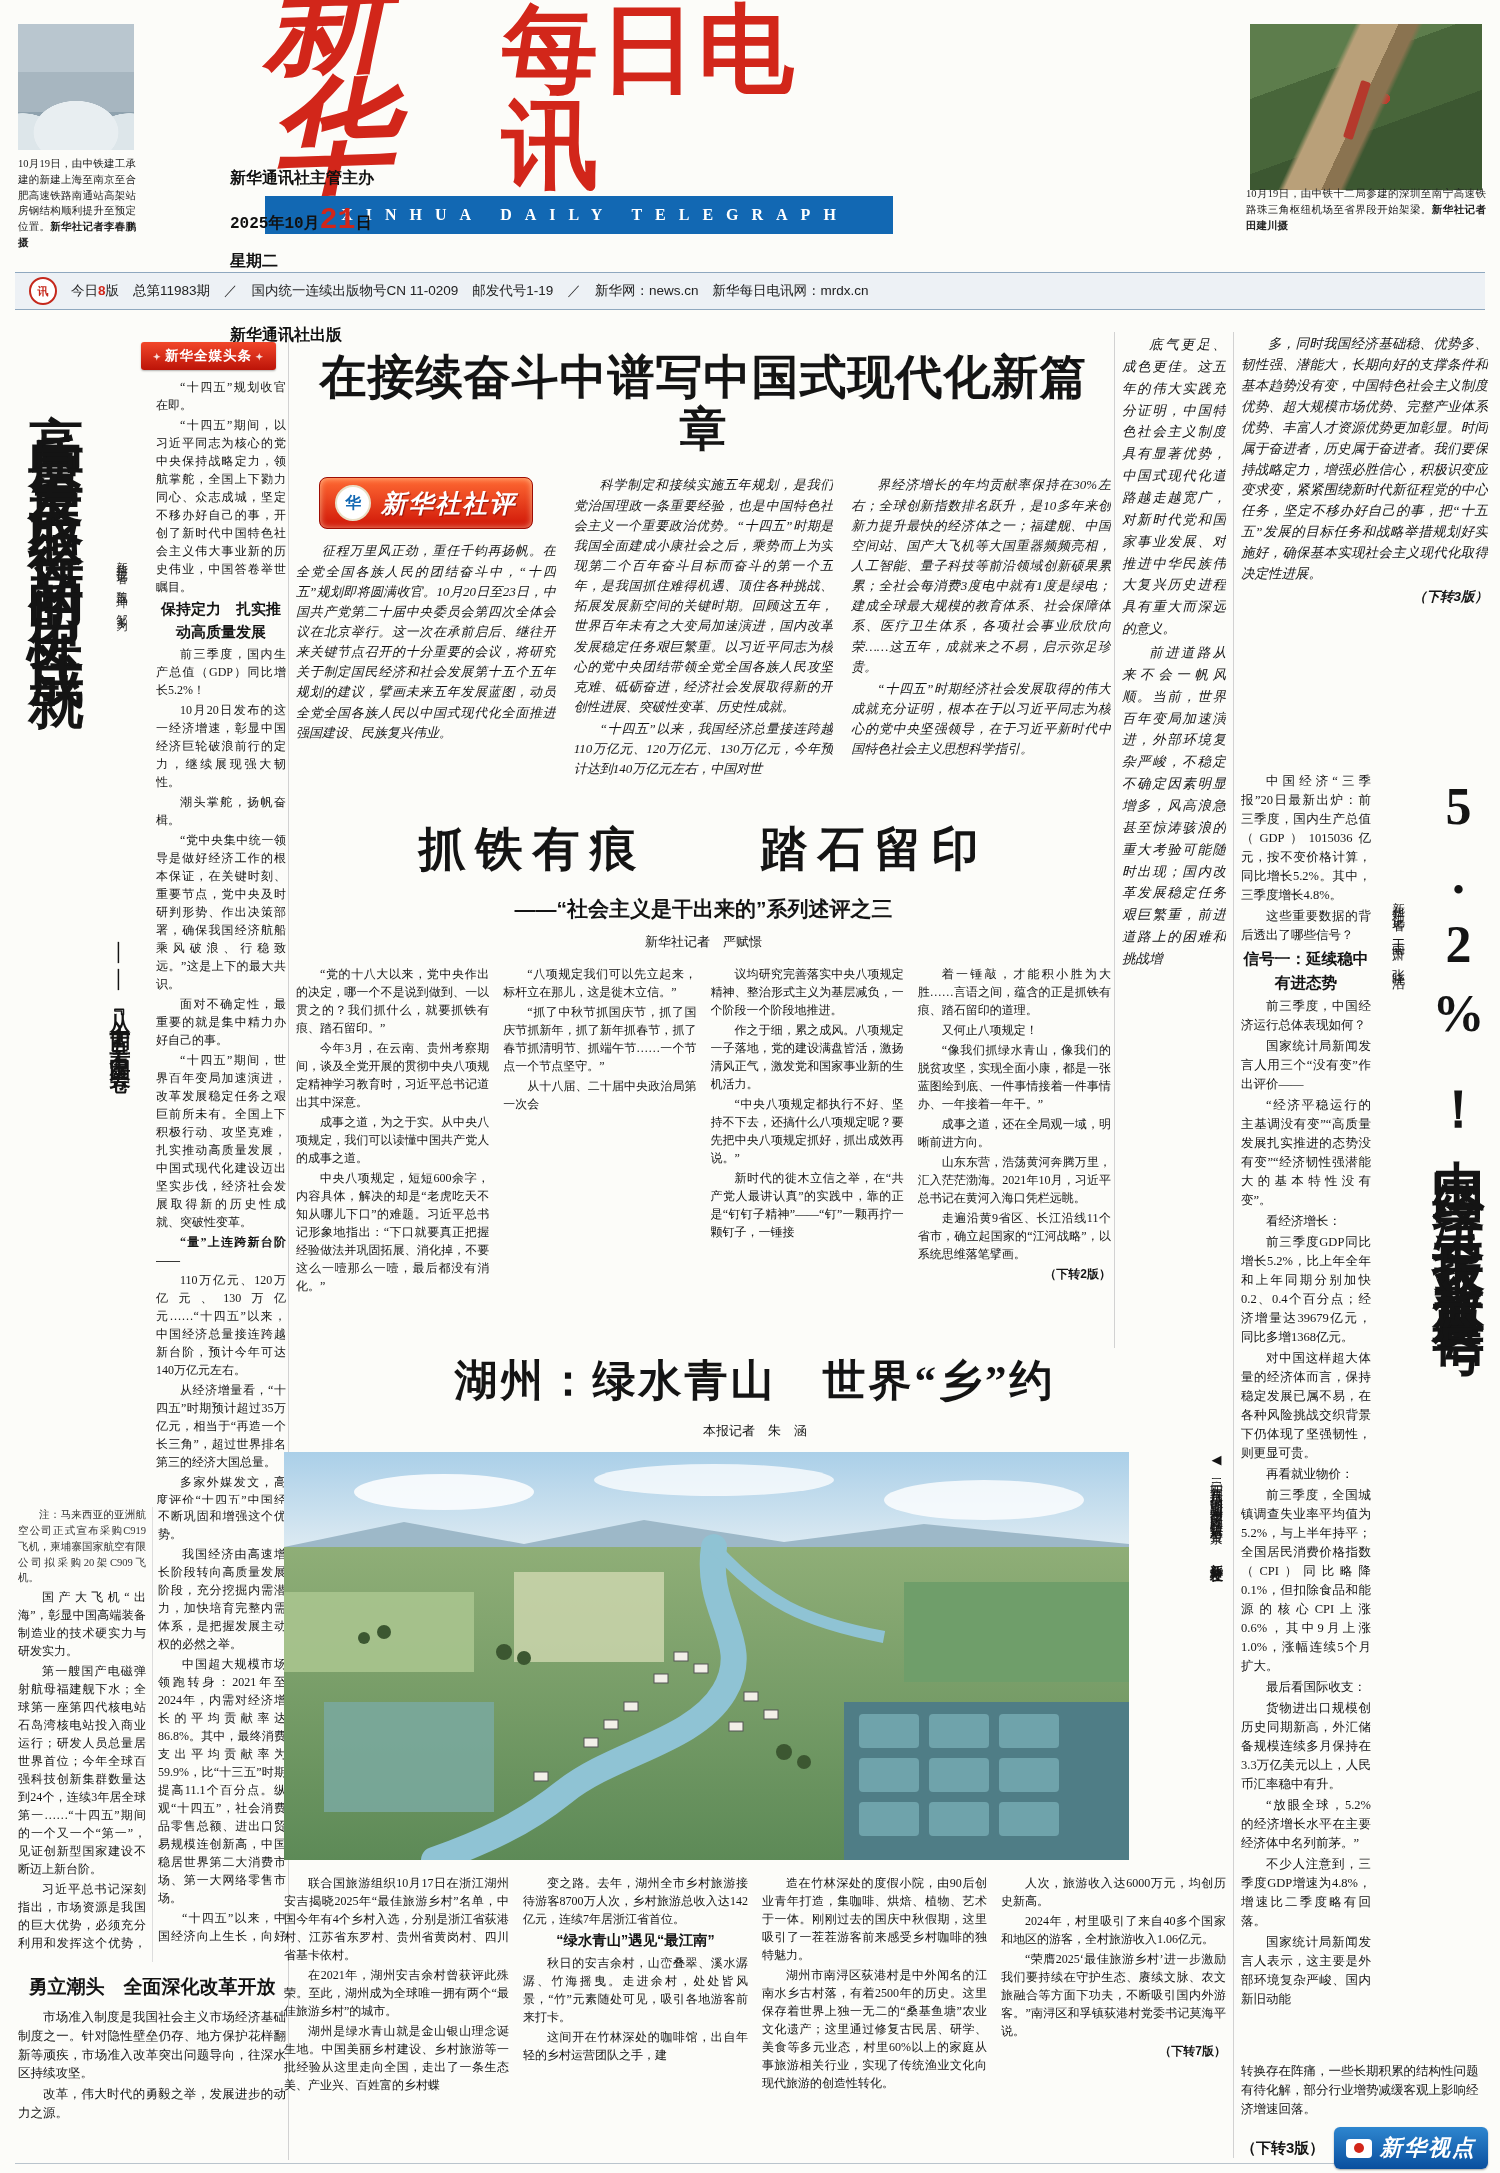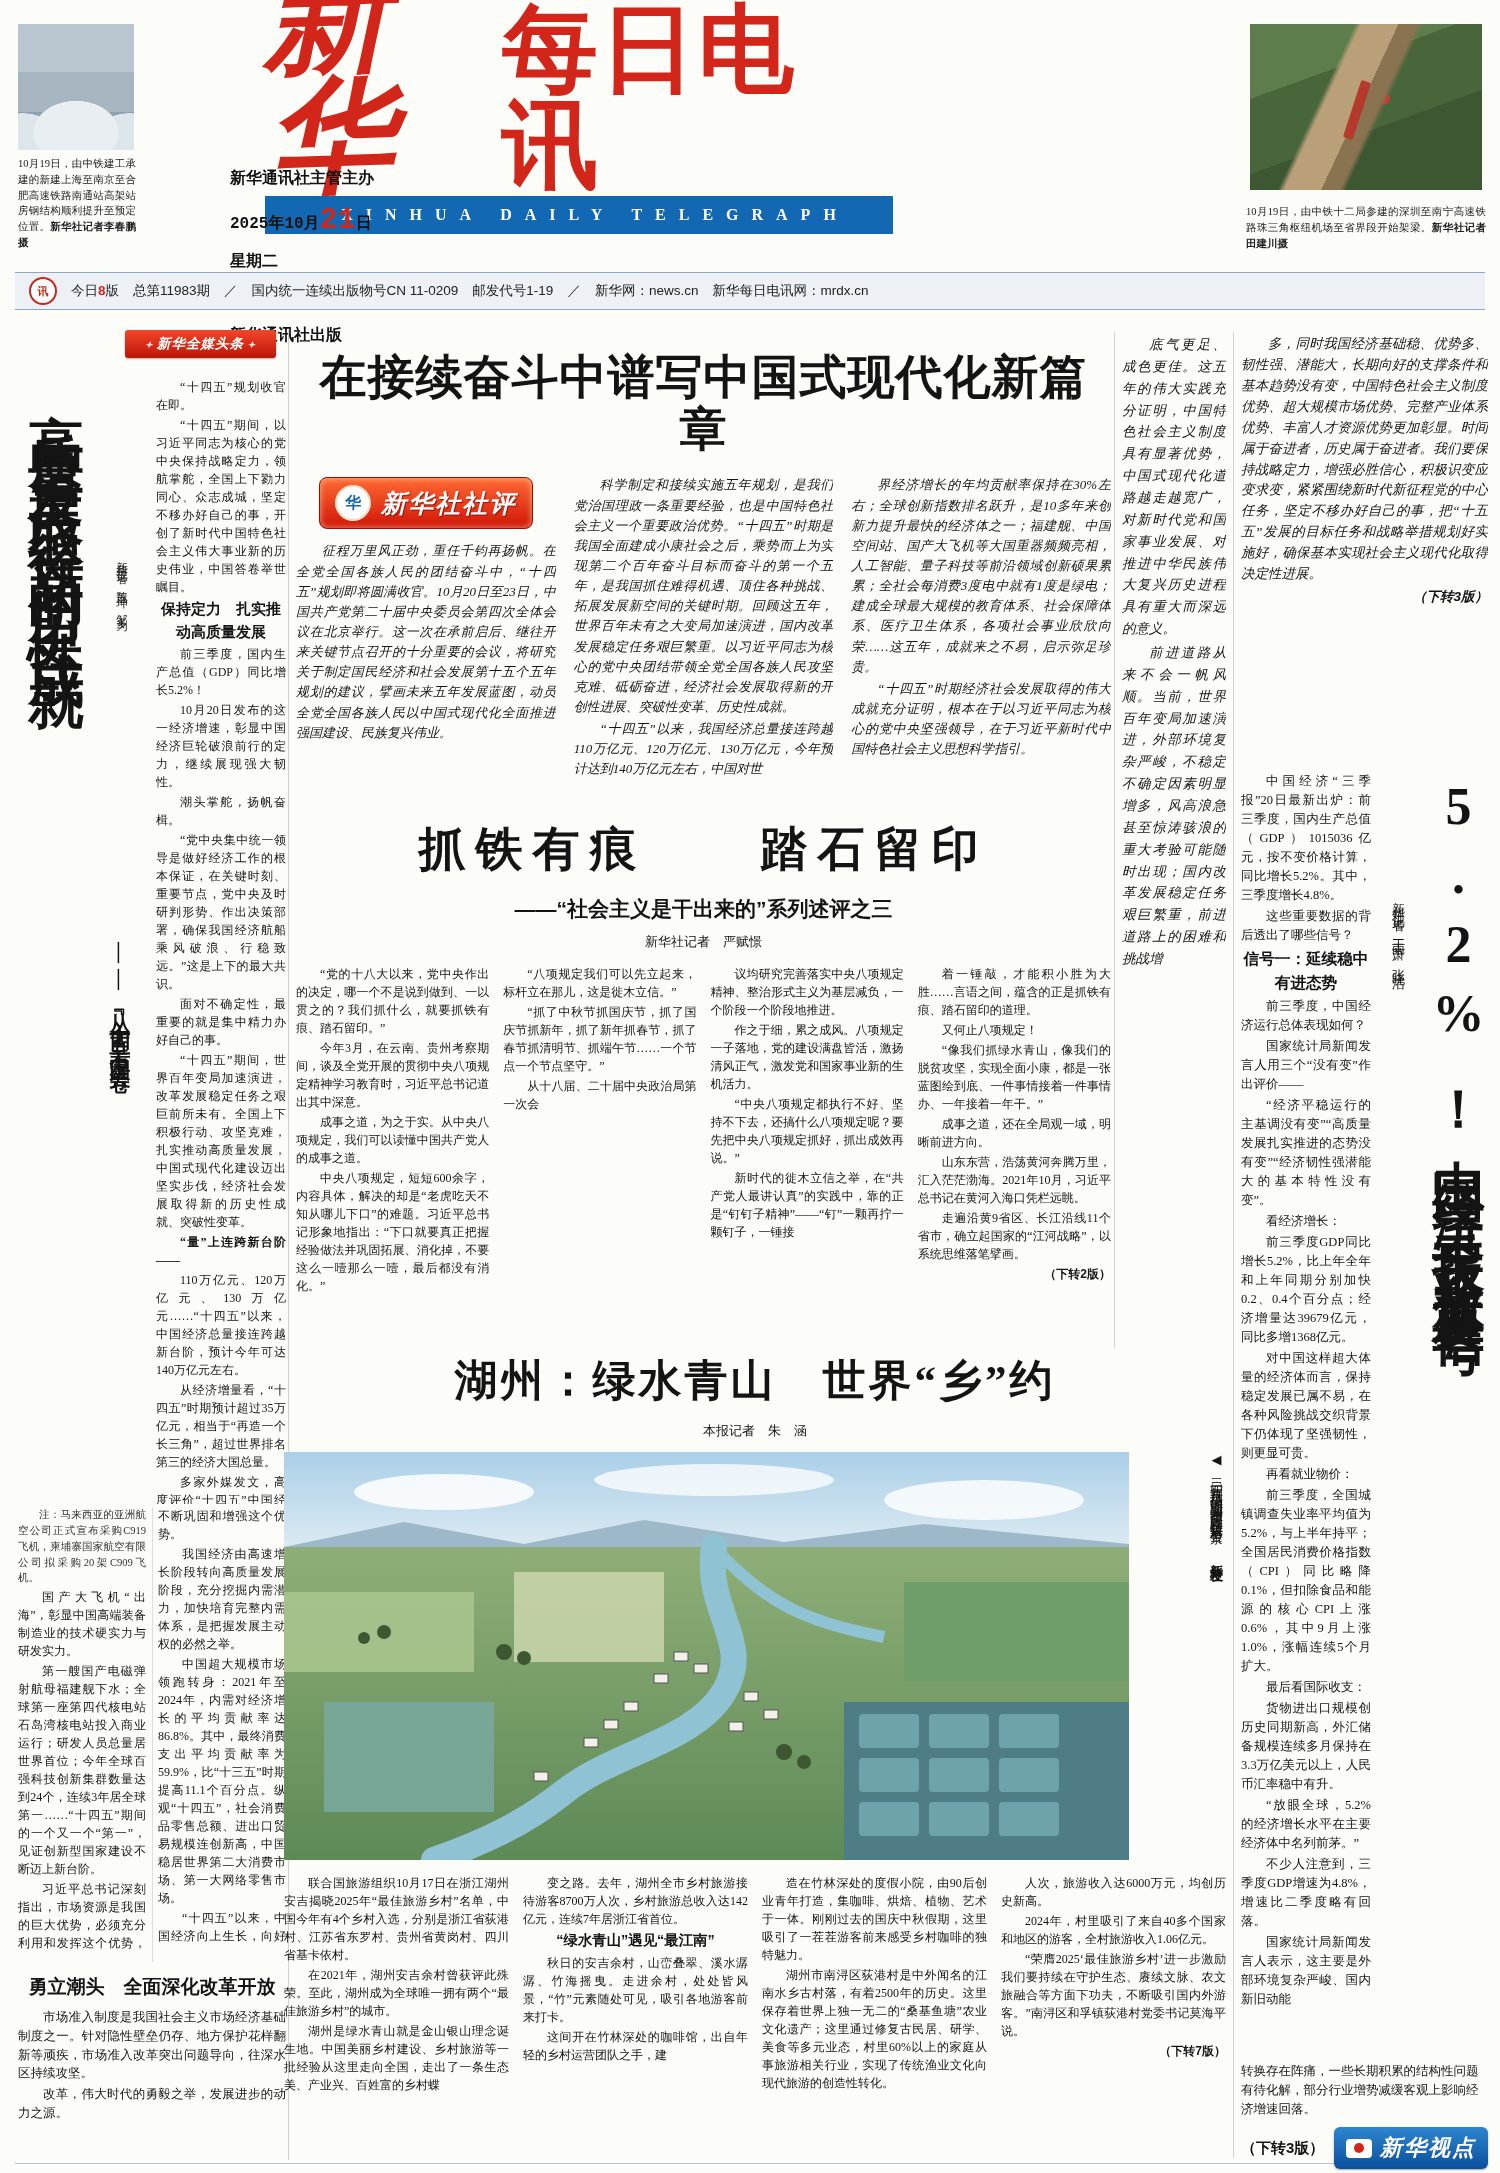--- a/index.html
+++ b/index.html
@@ -43,23 +43,23 @@
   .blk-lead{text-indent:2em;font-weight:bold;}
   .blk-h{font-family:"Liberation Sans","DejaVu Sans",sans-serif;font-weight:bold;text-align:center;
          font-size:1.25em;margin:7px 0 5px;text-indent:0;}
   .blk-sub{font-family:"Liberation Sans","DejaVu Sans",sans-serif;font-weight:bold;text-align:center;
          font-size:1.2em;margin:7px 0 5px;text-indent:0;}
   .blk-note{font-size:.88em;color:#333;text-indent:2em;}
   .blk-jump{text-align:right;font-weight:bold;font-family:"Liberation Sans","DejaVu Sans",sans-serif;}
   .ital{font-style:italic;}
   .vr{position:absolute;width:1px;background:#d2d2d2;}
   
-  .lead-tag{position:absolute;right:10px;top:8px;background:linear-gradient(#f2472a,#bc1408);color:#fff;
-            font-family:"Liberation Sans",sans-serif;font-weight:bold;font-size:13.5px;padding:5px 20px;border-radius:3px;
-            box-shadow:0 1px 2px rgba(0,0,0,.3);letter-spacing:1px;font-style:italic;}
+  .lead-tag{position:absolute;right:10px;top:20px;background:linear-gradient(#f2472a,#bc1408);color:#fff;
+            font-family:"Liberation Sans",sans-serif;font-weight:bold;font-size:13.5px;padding:5px 12px;border-radius:3px;
+            box-shadow:0 1px 2px rgba(0,0,0,.3);letter-spacing:1px;}
   .lead-tag .star{font-size:9px;opacity:.85;}
   .vtitle{position:absolute;left:0;top:46px;height:1120px;writing-mode:vertical-rl;
           font-size:56px;font-weight:bold;letter-spacing:20px;line-height:1.35;}
   .vbyline{position:absolute;left:96px;top:230px;writing-mode:vertical-rl;font-size:11.5px;letter-spacing:3px;color:#222;}
   .vsubtitle{position:absolute;left:88px;top:620px;writing-mode:vertical-rl;font-size:21px;font-weight:bold;letter-spacing:6px;}
   .lead-body{position:absolute;left:138px;top:56px;width:130px;height:1126px;}
   .lead-cont{position:absolute;left:0;top:1185px;width:268px;height:455px;column-count:2;column-gap:12px;column-rule:1px solid #ddd;}
   .lead-bottom{position:absolute;left:0;top:1652px;width:268px;}
   .lead-bottom-title{font-family:Liberation Serif, serif;font-weight:bold;font-size:19px;text-align:center;margin:0 0 8px;}
   
@@ -132,21 +132,21 @@
     </span>
     <span>星期二</span>
     <span>乙巳年九月初一</span>
     <span>新华通讯社出版</span>
   </div>
 
   <div class="abs photo" style="left:1250px;top:24px;width:232px;height:166px;">
     <div class="photo-right-art"></div>
     <div class="train-bar"></div>
   </div>
-  <div class="abs caption" style="left:1246px;top:204px;width:240px;">
+  <div class="abs caption" style="left:1246px;top:186px;width:240px;">
     <span>10月19日，由中铁十二局参建的深圳至南宁高速铁路珠三角枢纽机场至省界段开始架梁。</span><span class="shooter">新华社记者田建川摄</span>
   </div>
 
   <div class="abs infobar" style="left:15px;top:272px;width:1442px;height:36px;">
     <span class="agency-logo">讯</span>
     <span><span>今日</span><span class="red">8</span><span>版</span></span>
     <span>总第11983期</span>
     <span>／</span>
     <span>国内统一连续出版物号CN 11-0209</span>
     <span>邮发代号1-19</span>

